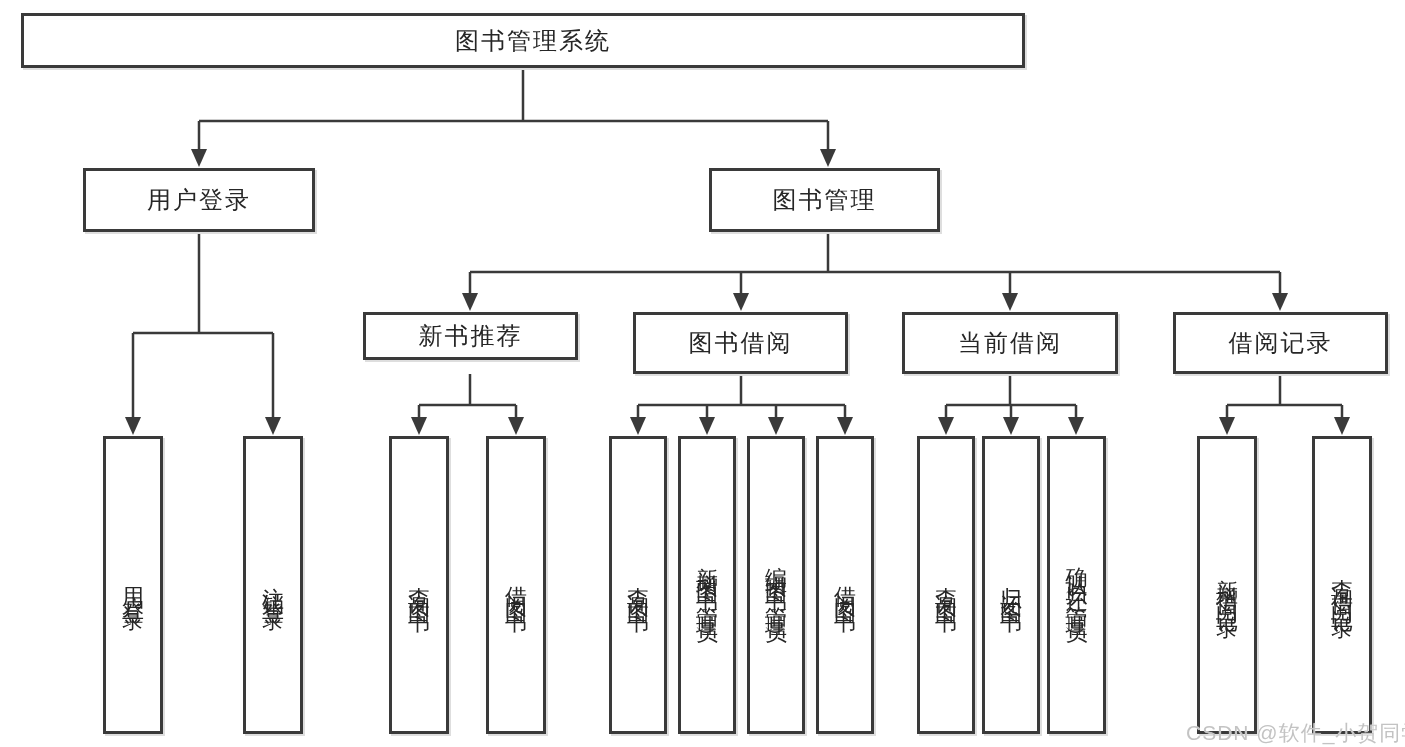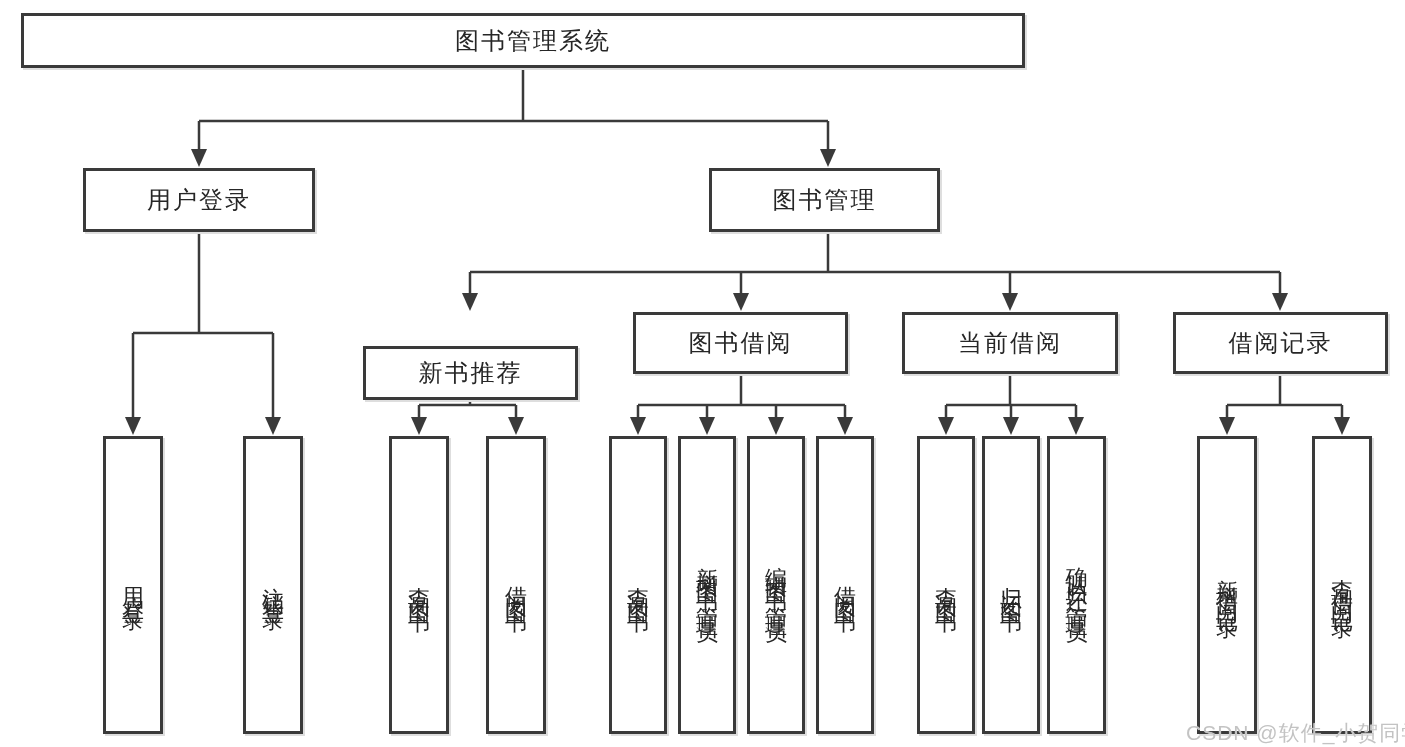--- a/index.html
+++ b/index.html
@@ -64,21 +64,21 @@
       <use href="#ah" x="1227" y="435"></use>
       <use href="#ah" x="1342" y="435"></use>
     </g>
   </svg>
 
   <div class="box" style="left:21px; top:13px; width:1004px; height:55px;padding-left:20px;">图书管理系统</div>
 
   <div class="box" style="left:83px; top:168px; width:232px; height:64px;">用户登录</div>
   <div class="box" style="left:709px; top:168px; width:231px; height:64px;">图书管理</div>
 
-  <div class="box" style="left:363px; top:312px; width:215px; height:54px;margin-top:34px;">新书推荐</div>
+  <div class="box" style="left:363px; top:312px; width:215px; height:48px;">新书推荐</div>
   <div class="box" style="left:902px; top:312px; width:216px; height:62px;">当前借阅</div>
   <div class="box" style="left:633px; top:312px; width:215px; height:62px;">图书借阅</div>
   <div class="box" style="left:1173px; top:312px; width:215px; height:62px;">借阅记录</div>
 
   <div class="box leaf" style="left:103px; top:436px; width:60px; height:298px;">用户登录</div>
   <div class="box leaf" style="left:243px; top:436px; width:60px; height:298px;">注销登录</div>
 
   <div class="box leaf" style="left:389px; top:436px; width:60px; height:298px;">查询图书</div>
   <div class="box leaf" style="left:486px; top:436px; width:60px; height:298px;">借阅图书</div>
 

